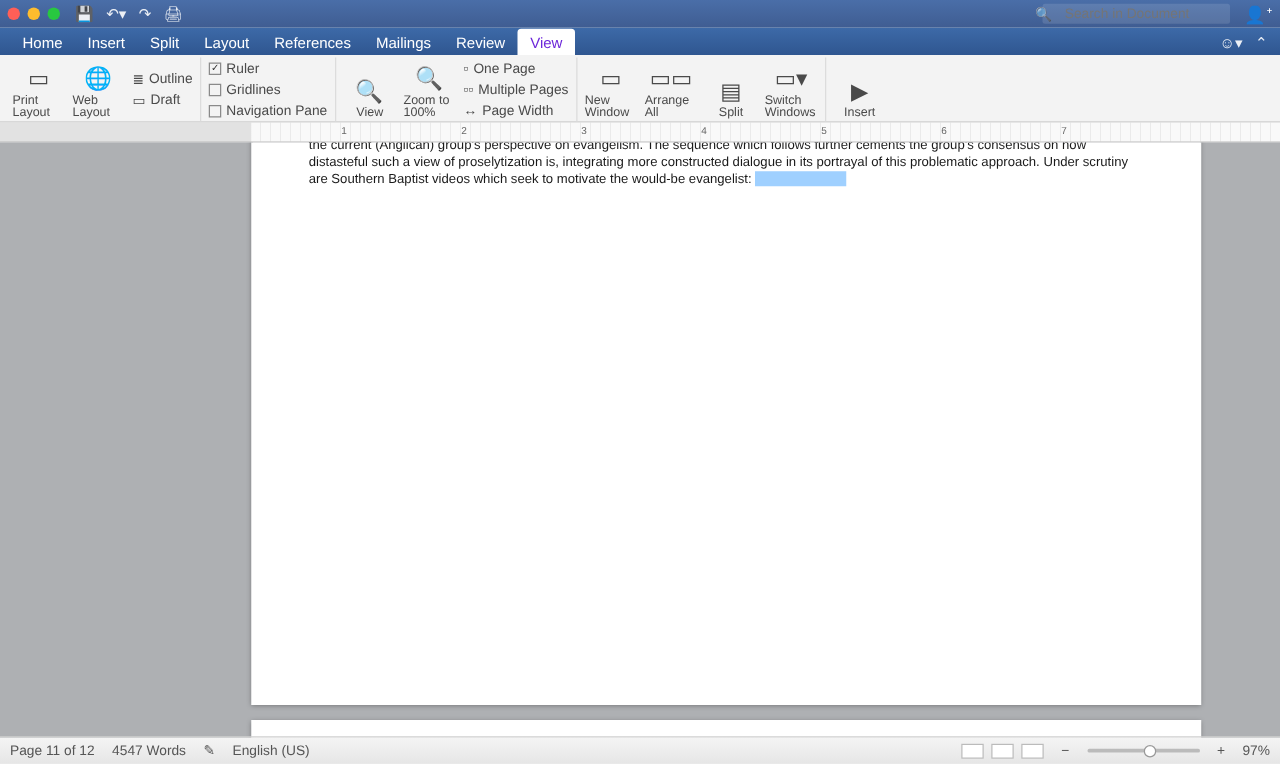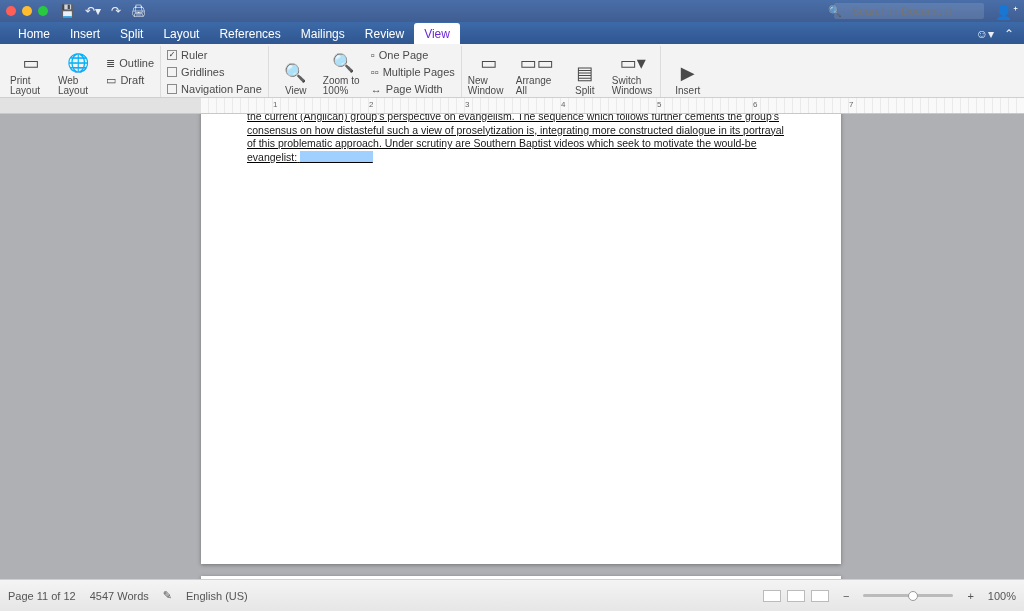--- a/index.html
+++ b/index.html
@@ -35,30 +35,30 @@
 .smallrow { display: flex; align-items: center; gap: 4px; font-size: 11px; height: 15px; cursor: pointer; }
 .chk { width: 10px; height: 10px; border: 1px solid #8a8a8a; display: inline-flex; align-items: center; justify-content: center; font-size: 8px; color: #333; }
 
 
 .rulerwrap { height: 16px; background: #e2e2e2; border-bottom: 1px solid #c8c8c8; position: relative; overflow: hidden; }
 .ruler { position: absolute; left: 201px; right: 0; top: 0; height: 16px; background: repeating-linear-gradient(to right,#f9f9f9 0,#f9f9f9 7px,#eaeaea 7px,#eaeaea 8px); font-size: 8px; color: #666; }
 .ruler span { position: absolute; top: 2px; }
 
 
 .canvas { position: absolute; top: 114px; left: 0; right: 0; bottom: 18px; background: #aeb0b3; overflow: hidden; }
-.page { position: absolute; left: 201px; width: 640px; background: #fff; box-shadow: 0 1px 4px rgba(0,0,0,.35); text-decoration: underline; }
+.page { position: absolute; left: 201px; width: 760px; background: #fff; box-shadow: 0 1px 4px rgba(0,0,0,.35); }
 .page1 { top: -10px; height: 460px; }
 .page2 { top: 462px; height: 300px; }
 .doc-text { font-family: Georgia, 'Times New Roman', serif; font-size: 10.5px; color: #1a1a1a; line-height: 1.3; }
 .page1 .body { padding: 6px 46px 0 46px; }
 .page1 .body span.hl { background: #9fd0ff; }
 .page2 .body { padding: 50px 46px 0 20px; }
 
 
-.status { position: absolute; left: 0; right: 0; bottom: 0; height: 32px; background: linear-gradient(#f4f4f4,#e6e6e6); border-top: 1px solid #cfcfcf; display: flex; align-items: center; font-size: 11px; color: #555; padding: 0 8px; gap: 14px; }
+.status { position: absolute; left: 0; right: 0; bottom: 0; height: 22px; background: linear-gradient(#f4f4f4,#e6e6e6); border-top: 1px solid #cfcfcf; display: flex; align-items: center; font-size: 11px; color: #555; padding: 0 8px; gap: 14px; }
 .status .spacer { flex: 1; }
 .viewbtns { display: flex; gap: 6px; }
 .viewbtns span { width: 18px; height: 12px; border: 1px solid #bbb; background: #fff; display: inline-block; }
 .zoomslider { width: 90px; height: 3px; background: #bbb; position: relative; border-radius: 2px; }
 .zoomslider::after { content: ''; position: absolute; left: 45px; top: -3px; width: 8px; height: 8px; background: #fff; border: 1px solid #999; border-radius: 50%; }
 </style>
 </head>
 <body>
 
 <div class="titlebar">
@@ -216,14 +216,14 @@
   <span>English (US)</span>
   <div class="spacer"></div>
   <div class="viewbtns">
     <span></span>
     <span></span>
     <span></span>
   </div>
   <span>−</span>
   <div class="zoomslider"></div>
   <span>+</span>
-  <span>100%</span>
+  <span>97%</span>
 </div>
 
 </body></html>

